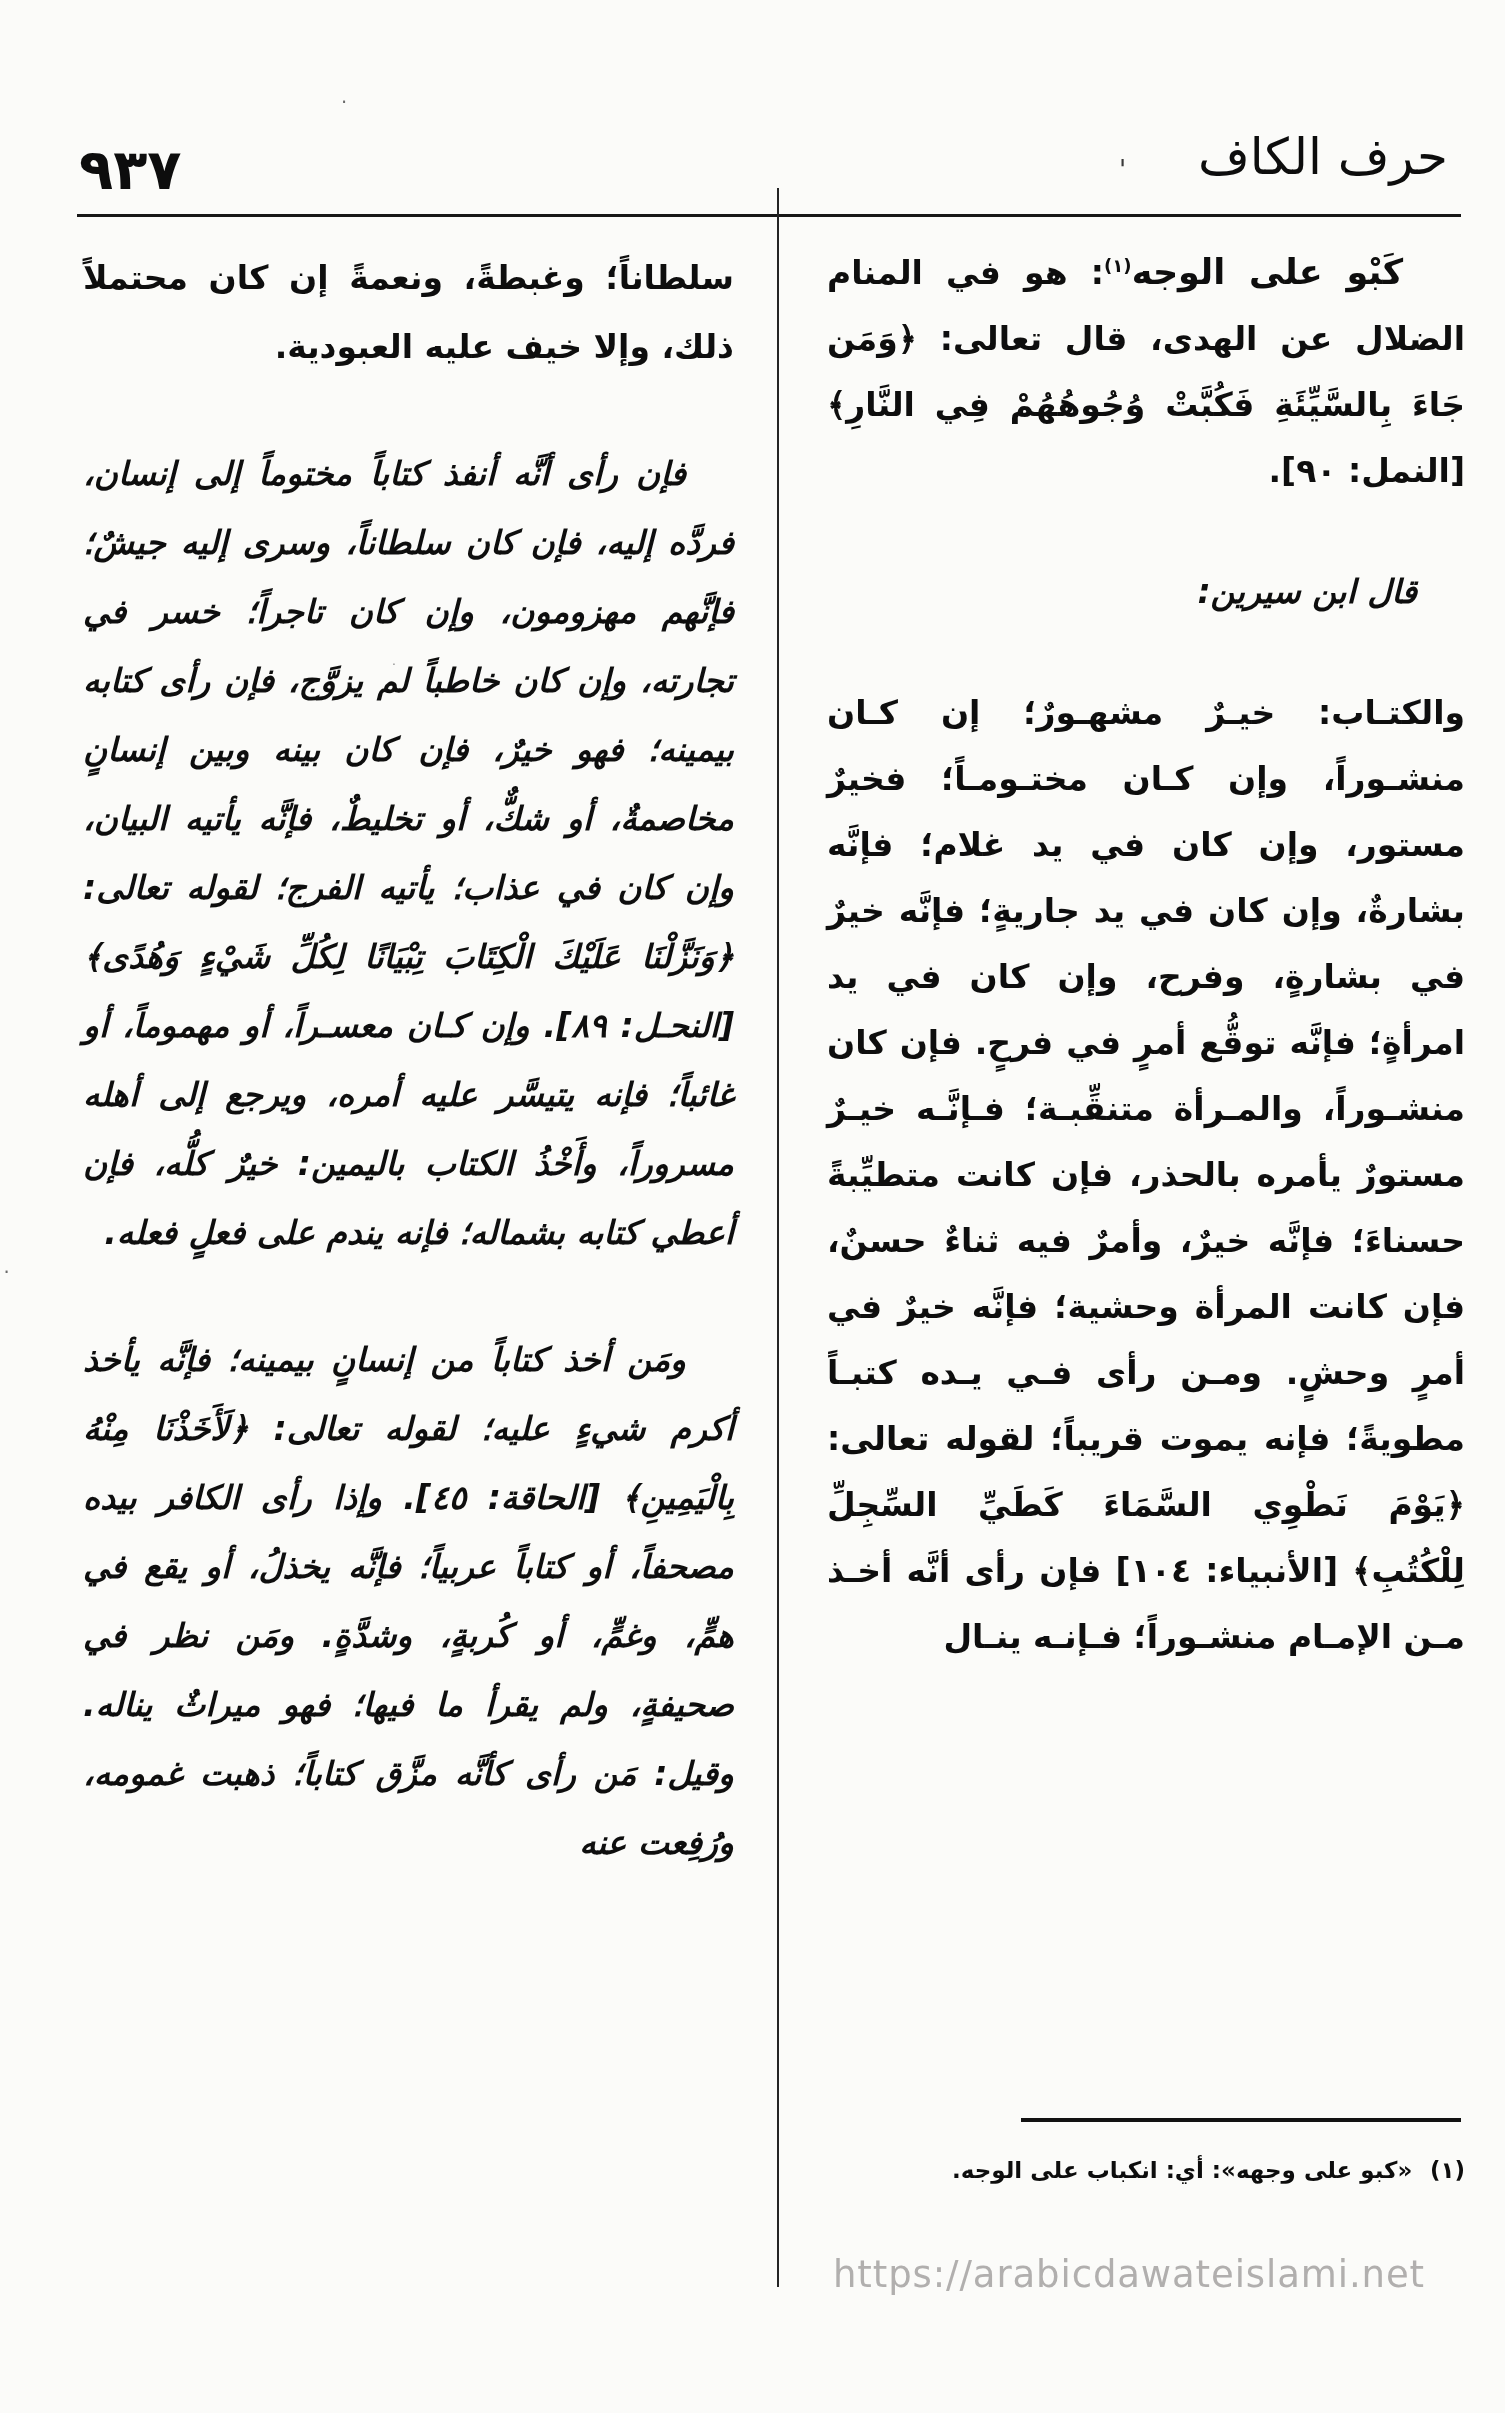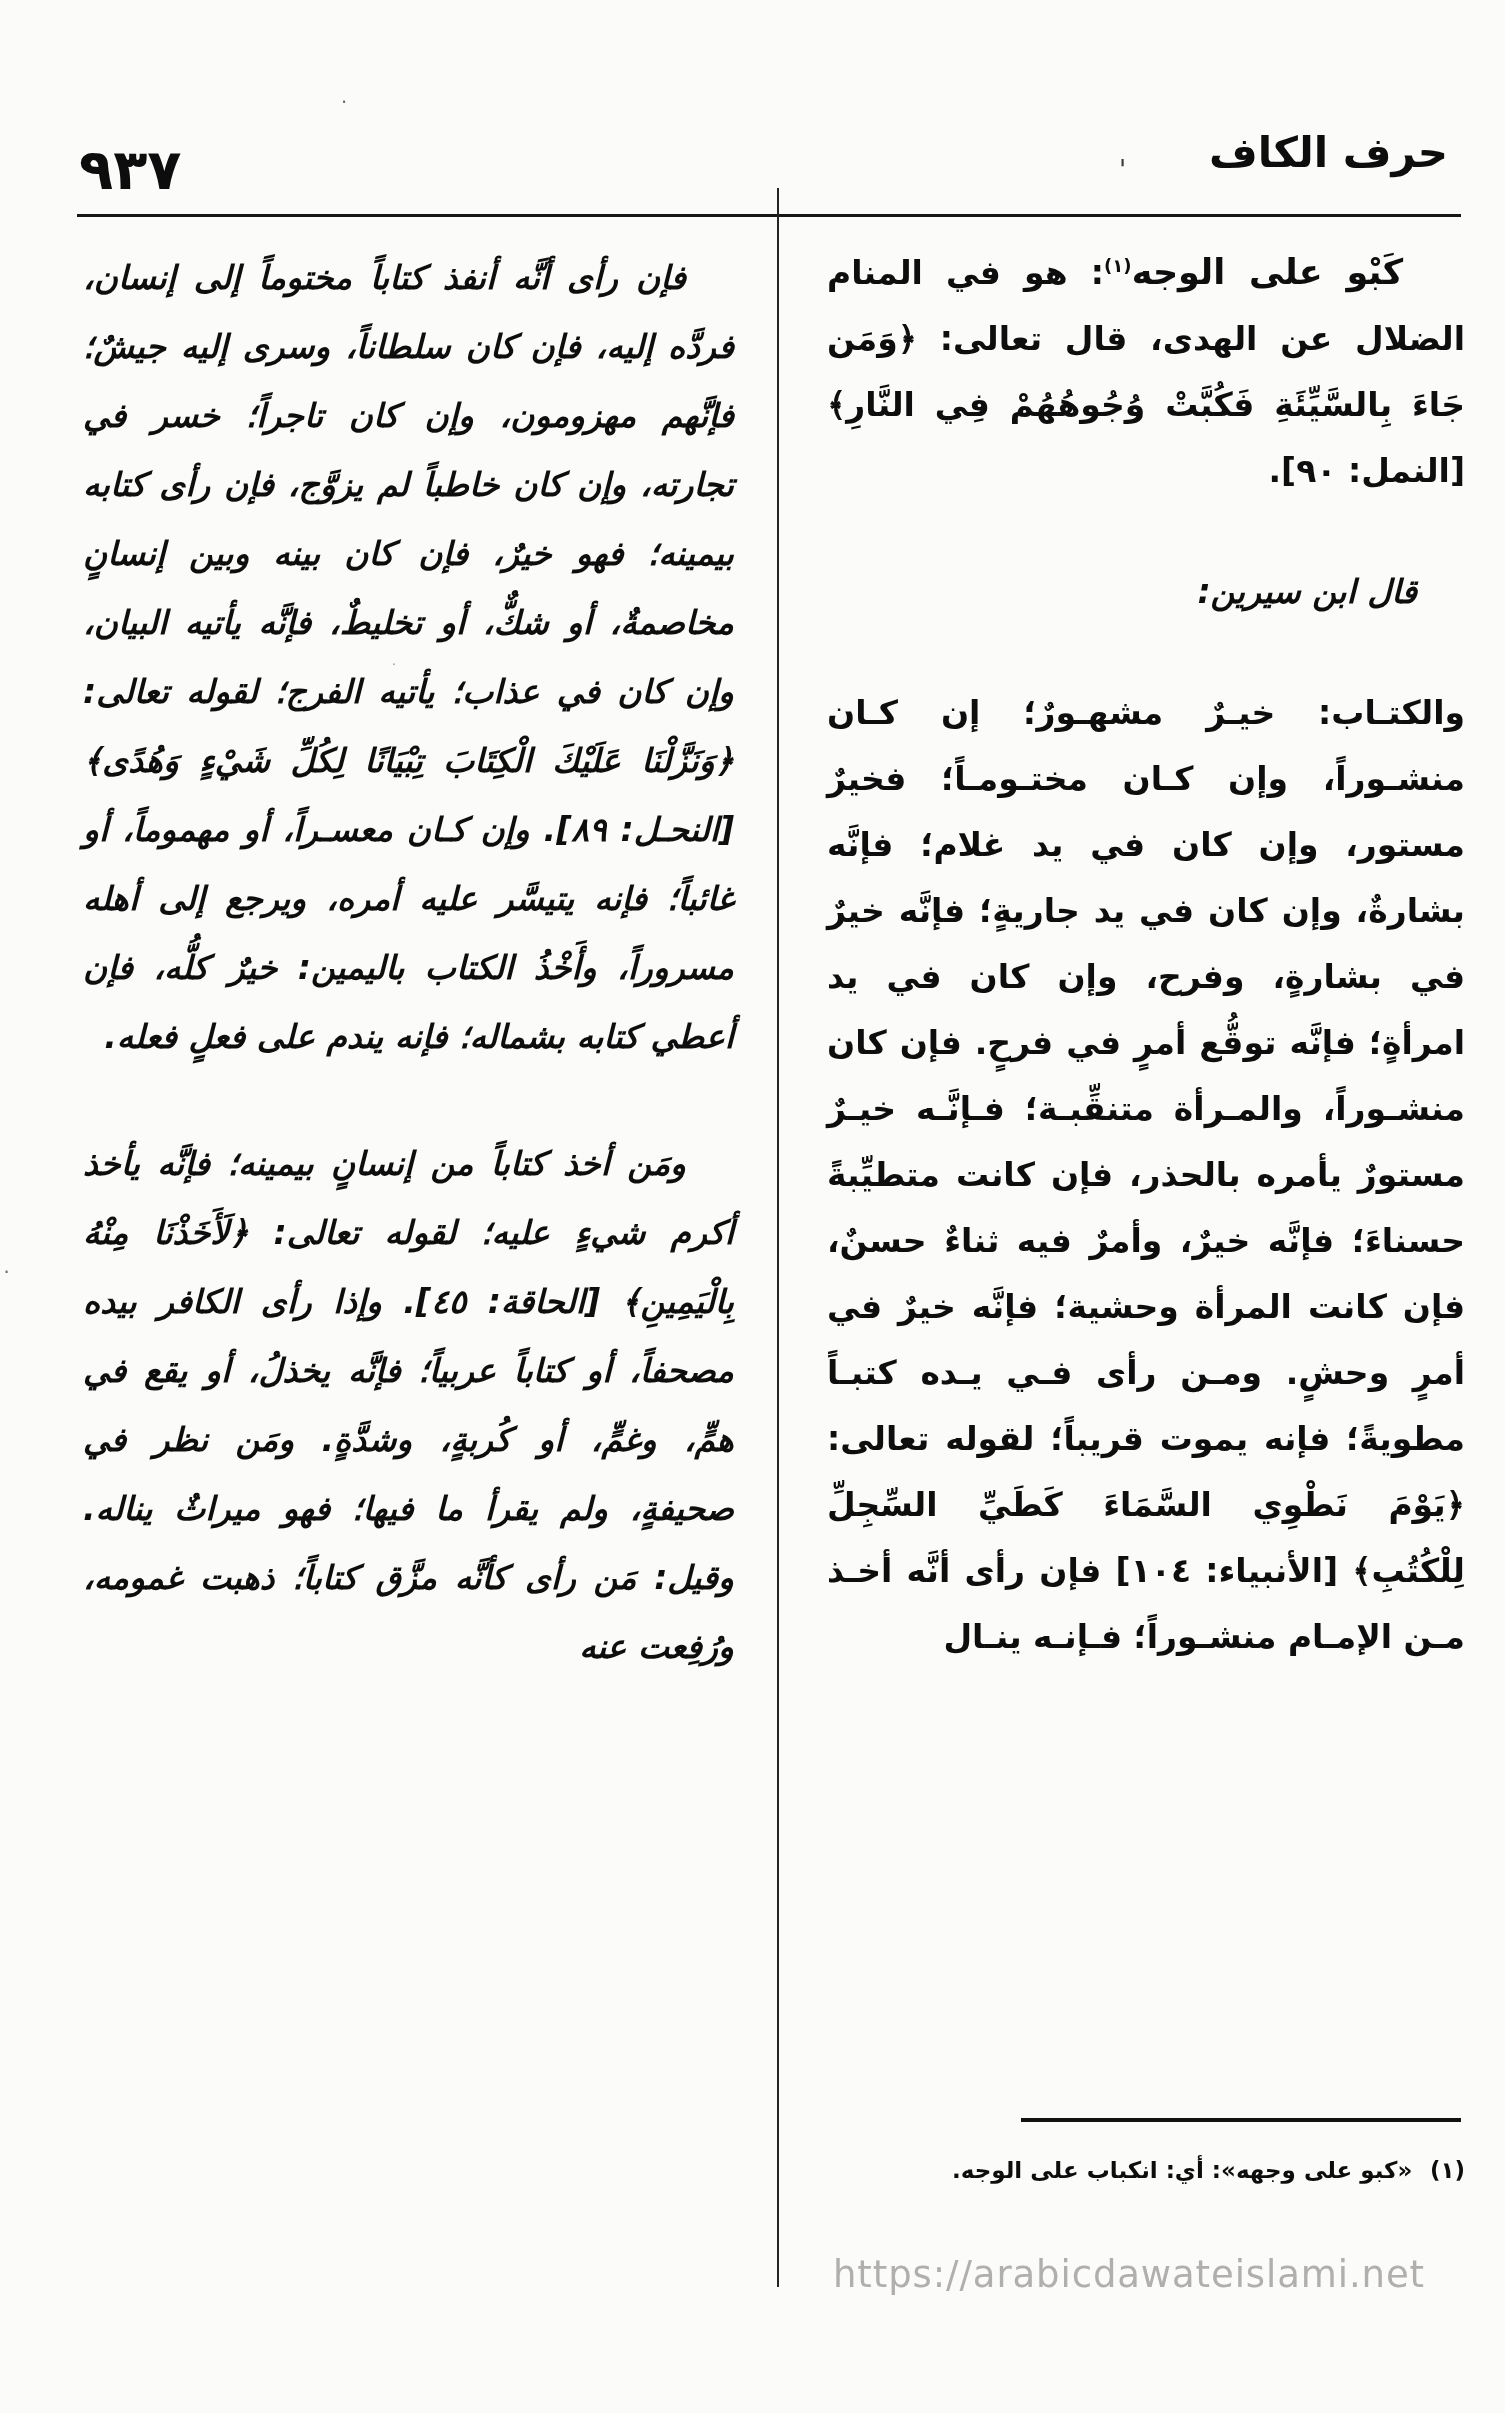--- a/index.html
+++ b/index.html
@@ -10,21 +10,21 @@
   }
   .page{position:absolute;inset:0;}
 
   
   .page-number{
     position:absolute;top:137px;left:79px;
     font-size:56px;font-weight:bold;direction:rtl;
   }
   .chapter-header{
     position:absolute;top:128px;right:58px;
-    font-size:42px;font-weight:bold;direction:rtl;
+    font-size:50px;font-weight:normal;direction:rtl;
   }
   .stray-mark{
     position:absolute;top:155px;left:1119px;
     font-size:26px;color:#3a3a3a;
   }
   .header-rule{
     position:absolute;top:214px;left:77px;width:1384px;height:2.6px;
     background:#171717;
   }
 
@@ -96,20 +96,21 @@
   <div class="col col-right">
     <p class="entry indent-lg"><span class="entry-term">كَبْو على الوجه</span><sup class="footnote-ref">(١)</sup><span>: هو في المنام الضلال عن الهدى، قال تعالى: ﴿وَمَن جَاءَ بِالسَّيِّئَةِ فَكُبَّتْ وُجُوهُهُمْ فِي النَّارِ﴾ [النمل: ٩٠].</span></p>
 
     <p class="said indent">قال ابن سيرين:</p>
 
 
     <p>والكتـاب: خيـرٌ مشهـورٌ؛ إن كـان منشـوراً، وإن كـان مختـومـاً؛ فخيرٌ مستور، وإن كان في يد غلام؛ فإنَّه بشارةٌ، وإن كان في يد جاريةٍ؛ فإنَّه خيرٌ في بشارةٍ، وفرح، وإن كان في يد امرأةٍ؛ فإنَّه توقُّع أمرٍ في فرحٍ. فإن كان منشـوراً، والمـرأة متنقِّبـة؛ فـإنَّـه خيـرٌ مستورٌ يأمره بالحذر، فإن كانت متطيِّبةً حسناءَ؛ فإنَّه خيرٌ، وأمرٌ فيه ثناءٌ حسنٌ، فإن كانت المرأة وحشية؛ فإنَّه خيرٌ في أمرٍ وحشٍ. ومـن رأى فـي يـده كتبـاً مطويةً؛ فإنه يموت قريباً؛ لقوله تعالى: ﴿يَوْمَ نَطْوِي السَّمَاءَ كَطَيِّ السِّجِلِّ لِلْكُتُبِ﴾ [الأنبياء: ١٠٤] فإن رأى أنَّه أخـذ مـن الإمـام منشـوراً؛ فـإنـه ينـال</p>
   </div>
 
   <div class="col col-left">
+    <p class="p1">سلطاناً؛ وغبطةً، ونعمةً إن كان محتملاً ذلك، وإلا خيف عليه العبودية.</p>
     <p class="p2 indent">فإن رأى أنَّه أنفذ كتاباً مختوماً إلى إنسان، فردَّه إليه، فإن كان سلطاناً، وسرى إليه جيشٌ؛ فإنَّهم مهزومون، وإن كان تاجراً؛ خسر في تجارته، وإن كان خاطباً لم يزوَّج، فإن رأى كتابه بيمينه؛ فهو خيرٌ، فإن كان بينه وبين إنسانٍ مخاصمةٌ، أو شكٌّ، أو تخليطٌ، فإنَّه يأتيه البيان، وإن كان في عذاب؛ يأتيه الفرج؛ لقوله تعالى: ﴿وَنَزَّلْنَا عَلَيْكَ الْكِتَابَ تِبْيَانًا لِكُلِّ شَيْءٍ وَهُدًى﴾ [النحـل: ٨٩]. وإن كـان معسـراً، أو مهموماً، أو غائباً؛ فإنه يتيسَّر عليه أمره، ويرجع إلى أهله مسروراً، وأَخْذُ الكتاب باليمين: خيرٌ كلُّه، فإن أعطي كتابه بشماله؛ فإنه يندم على فعلٍ فعله.</p>
     <p class="p3 indent">ومَن أخذ كتاباً من إنسانٍ بيمينه؛ فإنَّه يأخذ أكرم شيءٍ عليه؛ لقوله تعالى: ﴿لَأَخَذْنَا مِنْهُ بِالْيَمِينِ﴾ [الحاقة: ٤٥]. وإذا رأى الكافر بيده مصحفاً، أو كتاباً عربياً؛ فإنَّه يخذلُ، أو يقع في همٍّ، وغمٍّ، أو كُربةٍ، وشدَّةٍ. ومَن نظر في صحيفةٍ، ولم يقرأ ما فيها؛ فهو ميراثٌ يناله. وقيل: مَن رأى كأنَّه مزَّق كتاباً؛ ذهبت غمومه، ورُفِعت عنه</p>
   </div>
 
   <div class="footnote-divider"></div>
   <div class="footnote">
     <p><span class="fn-marker">(١)</span><span>«كبو على وجهه»: أي: انكباب على الوجه.</span></p>
   </div>
 
   <div class="watermark">https://arabicdawateislami.net</div>

